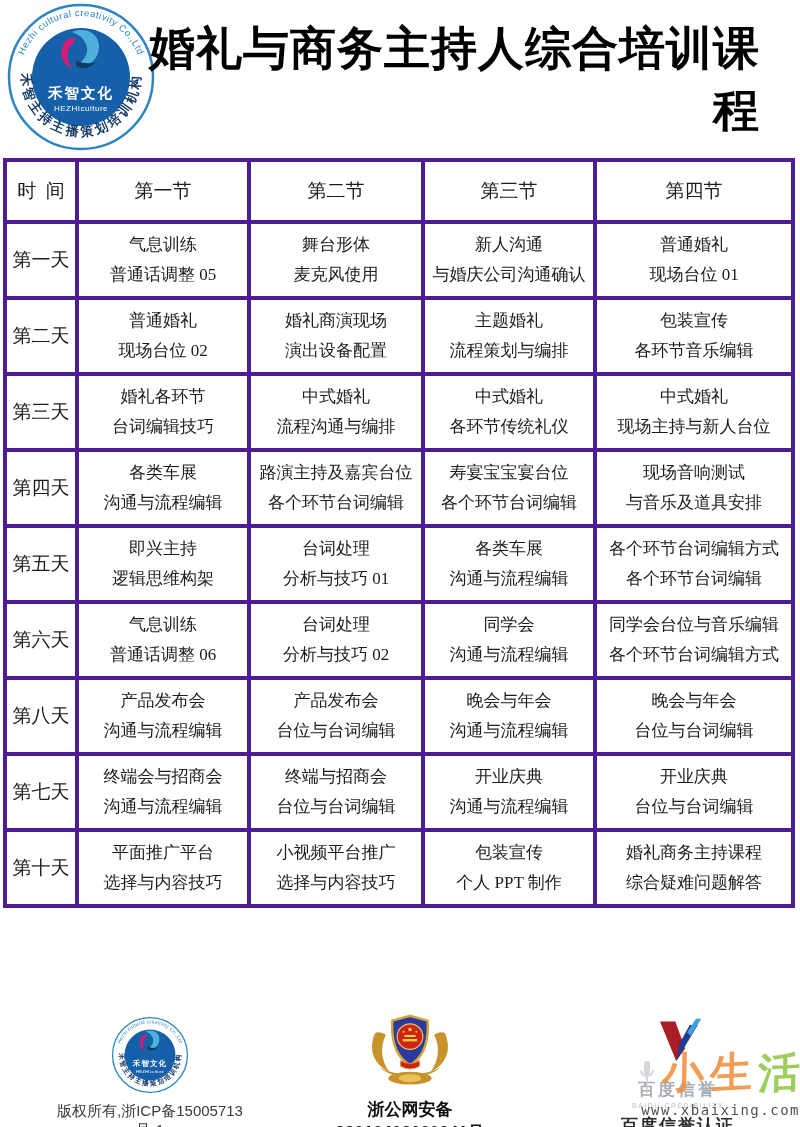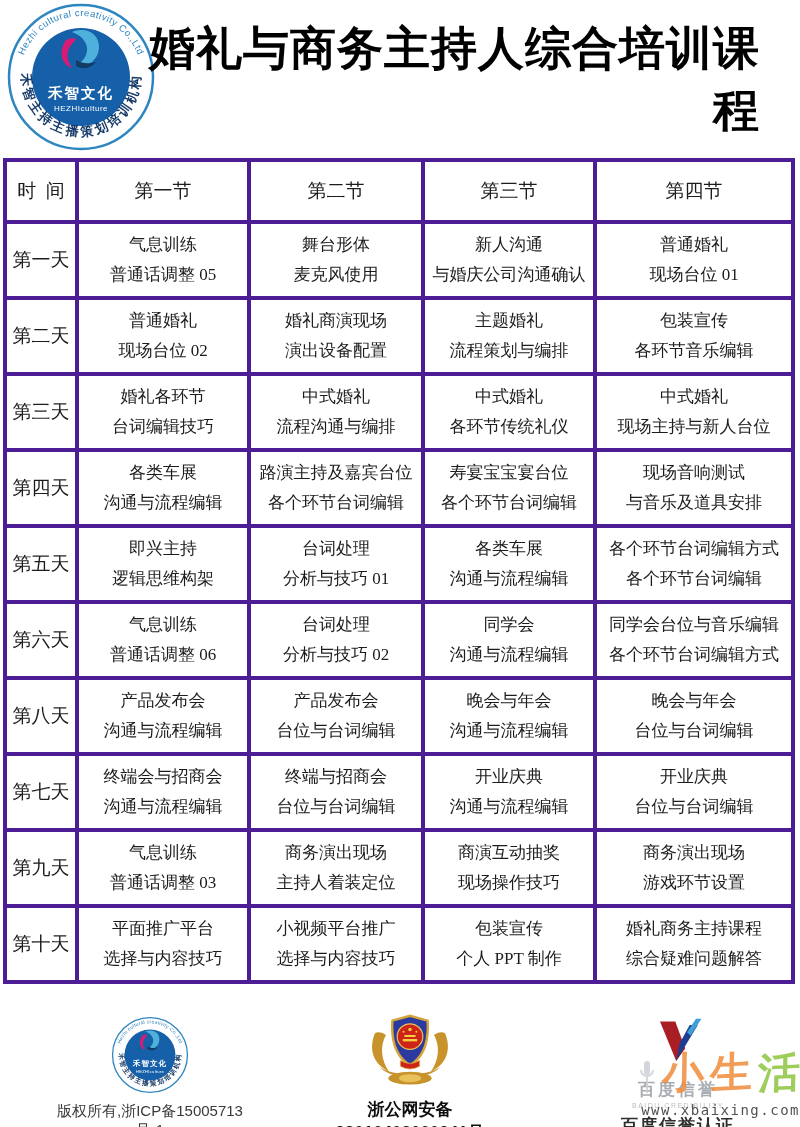--- a/index.html
+++ b/index.html
@@ -240,39 +240,20 @@
           <td>
             <div class="cell-line">开业庆典</div>
             <div class="cell-line">沟通与流程编辑</div>
           </td>
           <td>
             <div class="cell-line">开业庆典</div>
             <div class="cell-line">台位与台词编辑</div>
           </td>
         </tr>
         <tr>
-          <td class="day-cell">第九天</td>
-          <td>
-            <div class="cell-line">气息训练</div>
-            <div class="cell-line">普通话调整 03</div>
-          </td>
-          <td>
-            <div class="cell-line">商务演出现场</div>
-            <div class="cell-line">主持人着装定位</div>
-          </td>
-          <td>
-            <div class="cell-line">商演互动抽奖</div>
-            <div class="cell-line">现场操作技巧</div>
-          </td>
-          <td>
-            <div class="cell-line">商务演出现场</div>
-            <div class="cell-line">游戏环节设置</div>
-          </td>
-        </tr>
-        <tr>
           <td class="day-cell">第十天</td>
           <td>
             <div class="cell-line">平面推广平台</div>
             <div class="cell-line">选择与内容技巧</div>
           </td>
           <td>
             <div class="cell-line">小视频平台推广</div>
             <div class="cell-line">选择与内容技巧</div>
           </td>
           <td>

